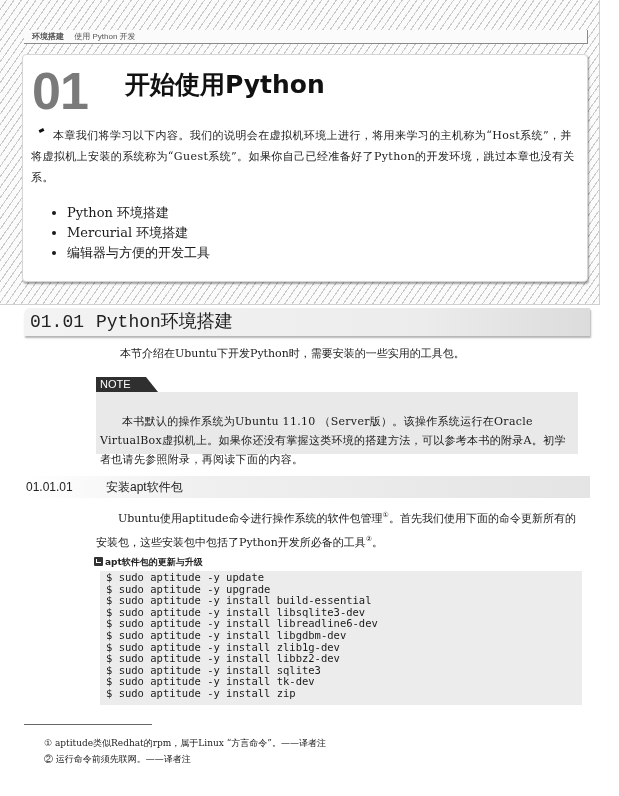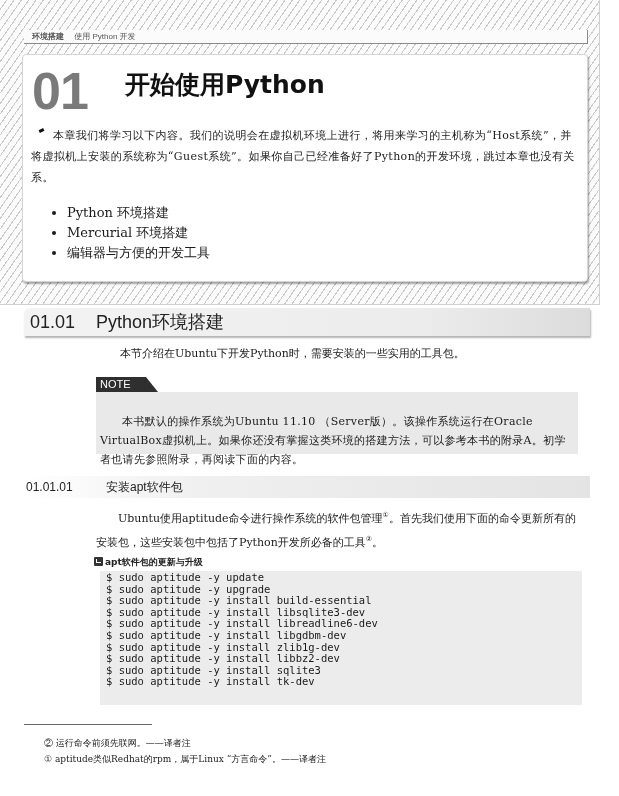--- a/index.html
+++ b/index.html
@@ -57,21 +57,21 @@
     position: absolute; left: 28px; top: 148px; margin: 0; padding: 0 0 0 16px;
     font-size: 13px; line-height: 20px;
   }
   #intro-list li { list-style: disc; }
 
   #section-heading {
     position: absolute; left: 24px; top: 308px; width: 566px; height: 28px;
     border-radius: 6px 0 0 0;
     background: linear-gradient(to right, #f3f3f3 0%, #ececec 70%, #dcdcdc 100%);
     box-shadow: 1px 2px 2px rgba(0,0,0,0.3);
-    font-family: Liberation Sans, sans-serif; font-size: 18px;
+    font-family: Liberation Mono, monospace; font-size: 18px;
     line-height: 28px; color: #222;
   }
   #section-heading .num { position: absolute; left: 6px; }
   #section-heading .title { position: absolute; left: 72px; }
 
   #section-intro {
     position: absolute; left: 120px; top: 346px;
     font-size: 11px; line-height: 16px;
   }
 
@@ -187,19 +187,20 @@
   <div>$ sudo aptitude -y update</div>
   <div>$ sudo aptitude -y upgrade</div>
   <div>$ sudo aptitude -y install build-essential</div>
   <div>$ sudo aptitude -y install libsqlite3-dev</div>
   <div>$ sudo aptitude -y install libreadline6-dev</div>
   <div>$ sudo aptitude -y install libgdbm-dev</div>
   <div>$ sudo aptitude -y install zlib1g-dev</div>
   <div>$ sudo aptitude -y install libbz2-dev</div>
   <div>$ sudo aptitude -y install sqlite3</div>
   <div>$ sudo aptitude -y install tk-dev</div>
+  <div>$ sudo aptitude -y install zip</div>
 </div>
 
 <div id="footnote-rule"></div>
 <div id="footnotes">
+  <div>① aptitude类似Redhat的rpm，属于Linux “方言命令”。——译者注</div>
   <div>② 运行命令前须先联网。——译者注</div>
-  <div>① aptitude类似Redhat的rpm，属于Linux “方言命令”。——译者注</div>
 </div>
 
 </body></html>

